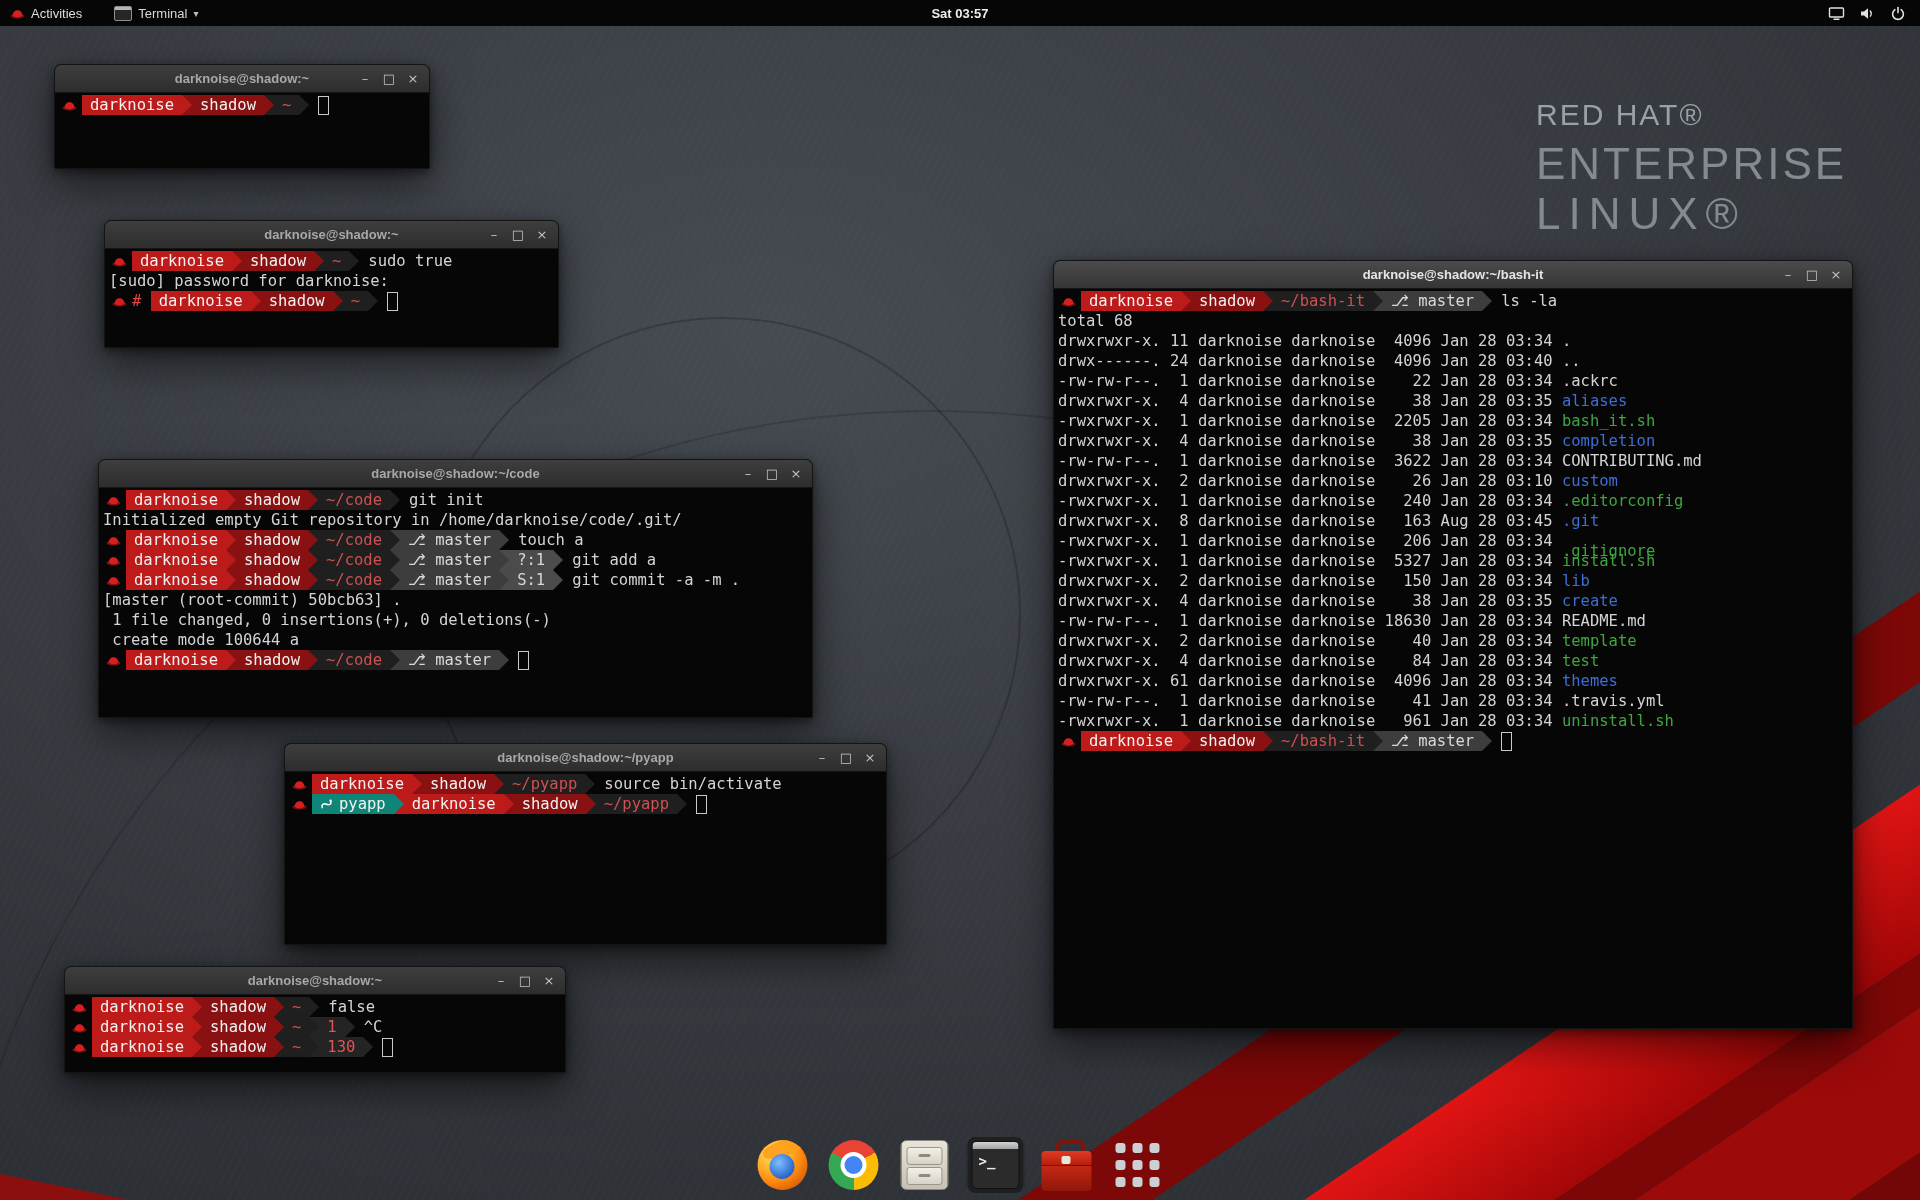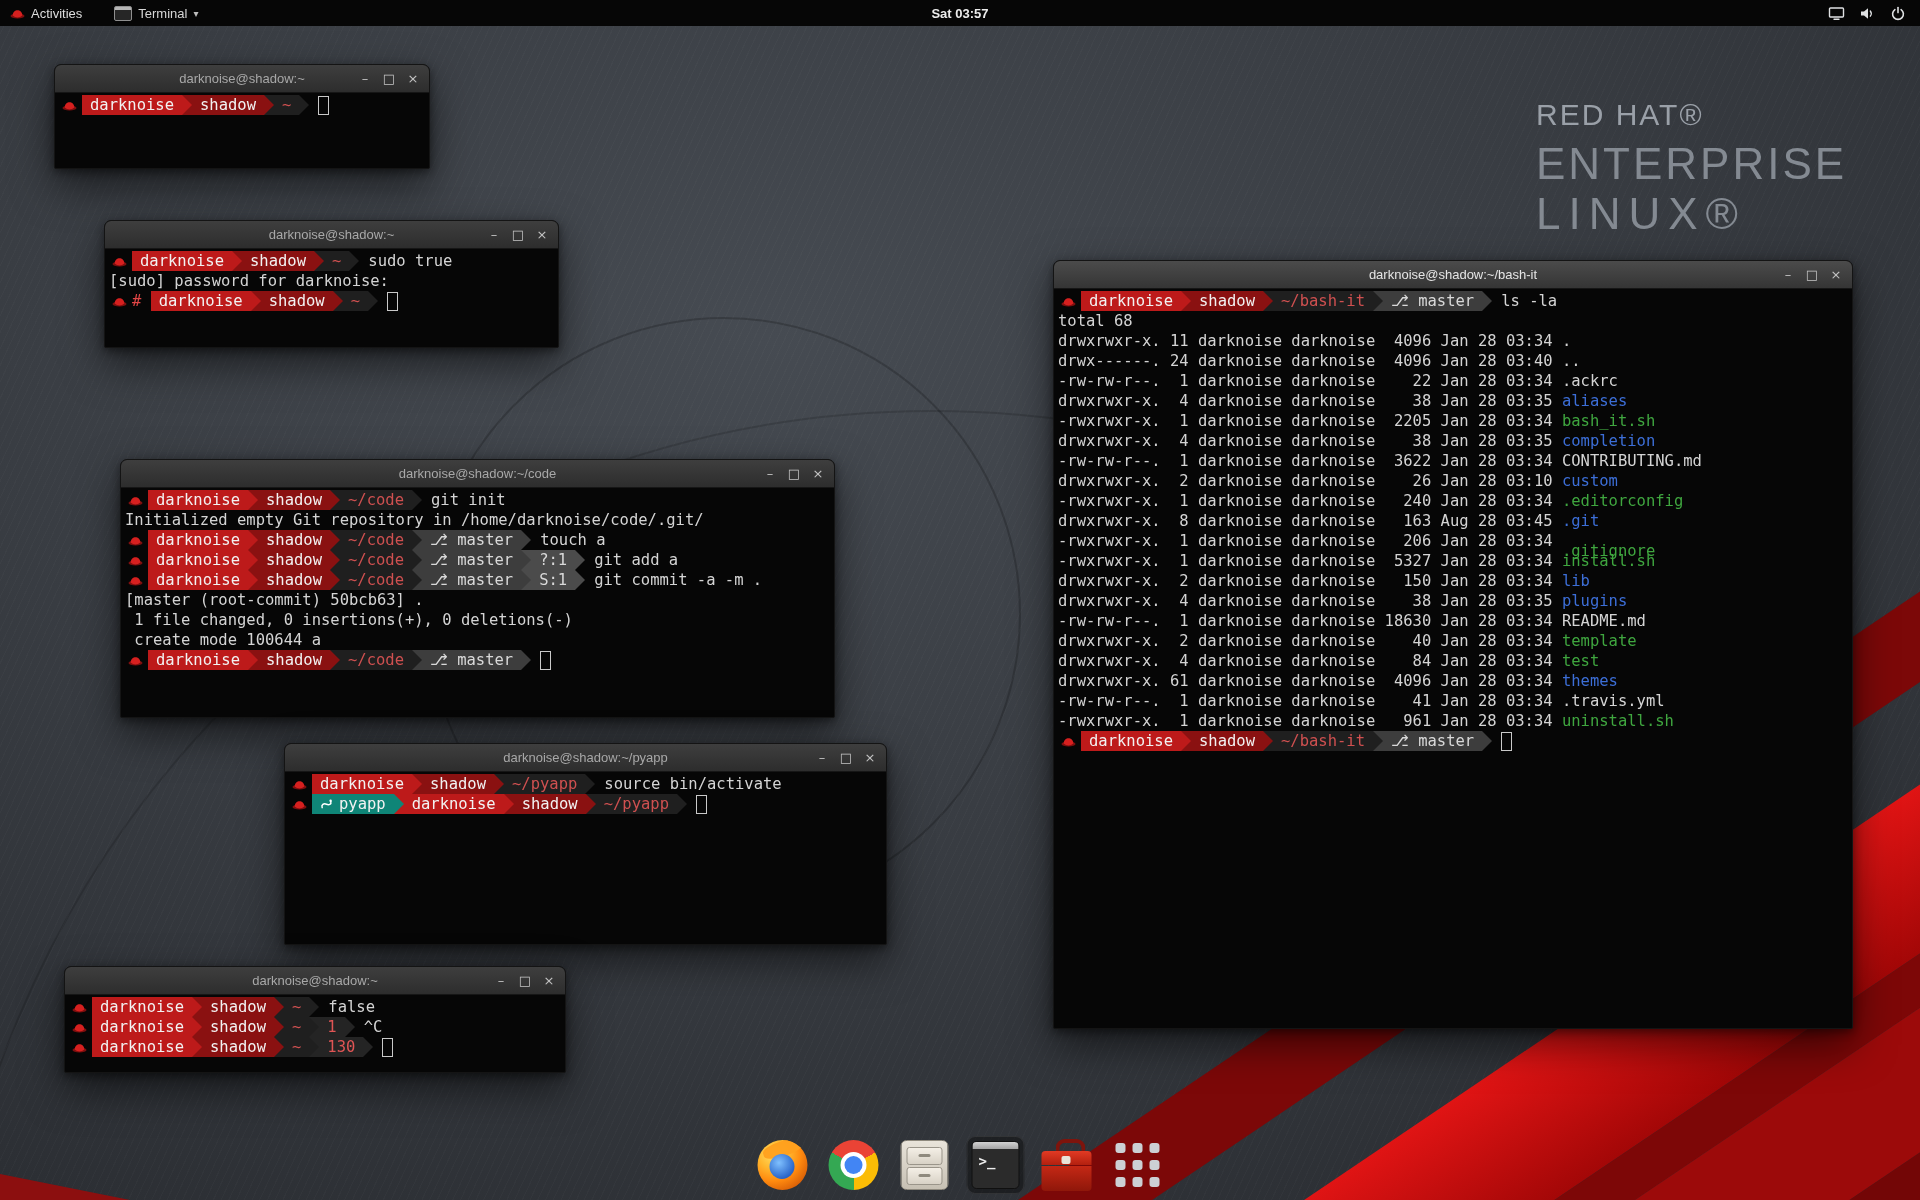--- a/index.html
+++ b/index.html
@@ -35,21 +35,21 @@
   .mini-term{width:16px;height:13px;border-radius:2px;background:linear-gradient(#b5b5b5 0 3px,#262626 3px);border:1px solid #8f8f8f;}
   .caret{font-size:10px;color:#bdbdbd;}
   .tb-clock{position:absolute;left:50%;transform:translateX(-50%);font-weight:bold;color:#ececec;}
   .tb-right{margin-left:auto;display:flex;align-items:center;gap:14px;padding-right:14px;height:100%;}
   .tray-icon{display:flex;align-items:center;}
 
   
   .term-window{position:absolute;background:#060606;border:1px solid #141414;border-radius:7px 7px 2px 2px;box-shadow:0 16px 40px rgba(0,0,0,0.55),0 3px 10px rgba(0,0,0,0.45);z-index:10;}
   .titlebar{height:27px;background:linear-gradient(#3e3e3e,#2d2d2d);border-bottom:1px solid #161616;border-radius:6px 6px 0 0;position:relative;display:flex;align-items:center;}
   .term-window.focused .titlebar{background:linear-gradient(#4b4b4b,#353535);}
-  .title{position:absolute;left:70px;right:70px;text-align:center;font-size:13px;font-weight:normal;color:#a8a8a8;white-space:nowrap;overflow:hidden;}
+  .title{position:absolute;left:70px;right:70px;text-align:center;font-size:13px;font-weight:bold;color:#a8a8a8;white-space:nowrap;overflow:hidden;}
   .term-window.focused .title{color:#e5e5e5;}
   .win-buttons{margin-left:auto;display:flex;gap:10px;padding-right:9px;z-index:2;}
   .win-btn{color:#c4c4c4;font-size:13px;line-height:27px;width:14px;text-align:center;font-family:"DejaVu Sans",sans-serif;}
   .term-body{position:absolute;top:28px;left:1px;right:1px;bottom:1px;background:#060606;padding:2px 3px;overflow:hidden;font-family:"DejaVu Sans Mono",monospace;font-size:15.5px;color:#d4d4d4;}
   .term-line{display:flex;align-items:center;height:20px;}
   .picon{display:flex;align-items:center;margin:0 5px 0 3px;flex:none;}
   .seg{display:flex;align-items:center;height:20px;padding:0 8px;flex:none;}
   .pyic{display:inline-flex;margin-right:6px;}
   .tri{width:0;height:0;border-top:10px solid transparent;border-bottom:10px solid transparent;border-left:10px solid transparent;flex:none;}
   .txt{white-space:pre;}
@@ -230,21 +230,21 @@
           </span>
           <span class="tri" style="border-left-color: rgb(138, 17, 17); background: rgb(31, 31, 31);"></span>
           <span class="seg" style="background: rgb(31, 31, 31); color: rgb(207, 80, 80);">
             <span>~</span>
           </span>
           <span class="tri" style="border-left-color: rgb(31, 31, 31);"></span>
           <span class="cursor"></span>
         </div>
       </div>
     </div>
-    <div class="term-window" style="left: 120px; top: 459px; width: 713px; height: 257px;">
+    <div class="term-window" style="left: 98px; top: 459px; width: 713px; height: 257px;">
       <div class="titlebar">
         <span class="title">darknoise@shadow:~/code</span>
         <span class="win-buttons">
           <span class="win-btn">–</span>
           <span class="win-btn">□</span>
           <span class="win-btn">×</span>
         </span>
       </div>
       <div class="term-body">
         <div class="term-line">
@@ -618,21 +618,21 @@
         <div class="term-line">
           <span class="txt">-rwxrwxr-x.  1 darknoise darknoise  5327 Jan 28 03:34 </span>
           <span class="txt" style="color: rgb(63, 166, 63);">install.sh</span>
         </div>
         <div class="term-line">
           <span class="txt">drwxrwxr-x.  2 darknoise darknoise   150 Jan 28 03:34 </span>
           <span class="txt" style="color: rgb(60, 110, 215);">lib</span>
         </div>
         <div class="term-line">
           <span class="txt">drwxrwxr-x.  4 darknoise darknoise    38 Jan 28 03:35 </span>
-          <span class="txt" style="color: rgb(60, 110, 215);">plugins</span>
+          <span class="txt" style="color: rgb(60, 110, 215);">create</span>
         </div>
         <div class="term-line">
           <span class="txt">-rw-rw-r--.  1 darknoise darknoise 18630 Jan 28 03:34 README.md</span>
         </div>
         <div class="term-line">
           <span class="txt">drwxrwxr-x.  2 darknoise darknoise    40 Jan 28 03:34 </span>
           <span class="txt" style="color: rgb(63, 166, 63);">template</span>
         </div>
         <div class="term-line">
           <span class="txt">drwxrwxr-x.  4 darknoise darknoise    84 Jan 28 03:34 </span>

